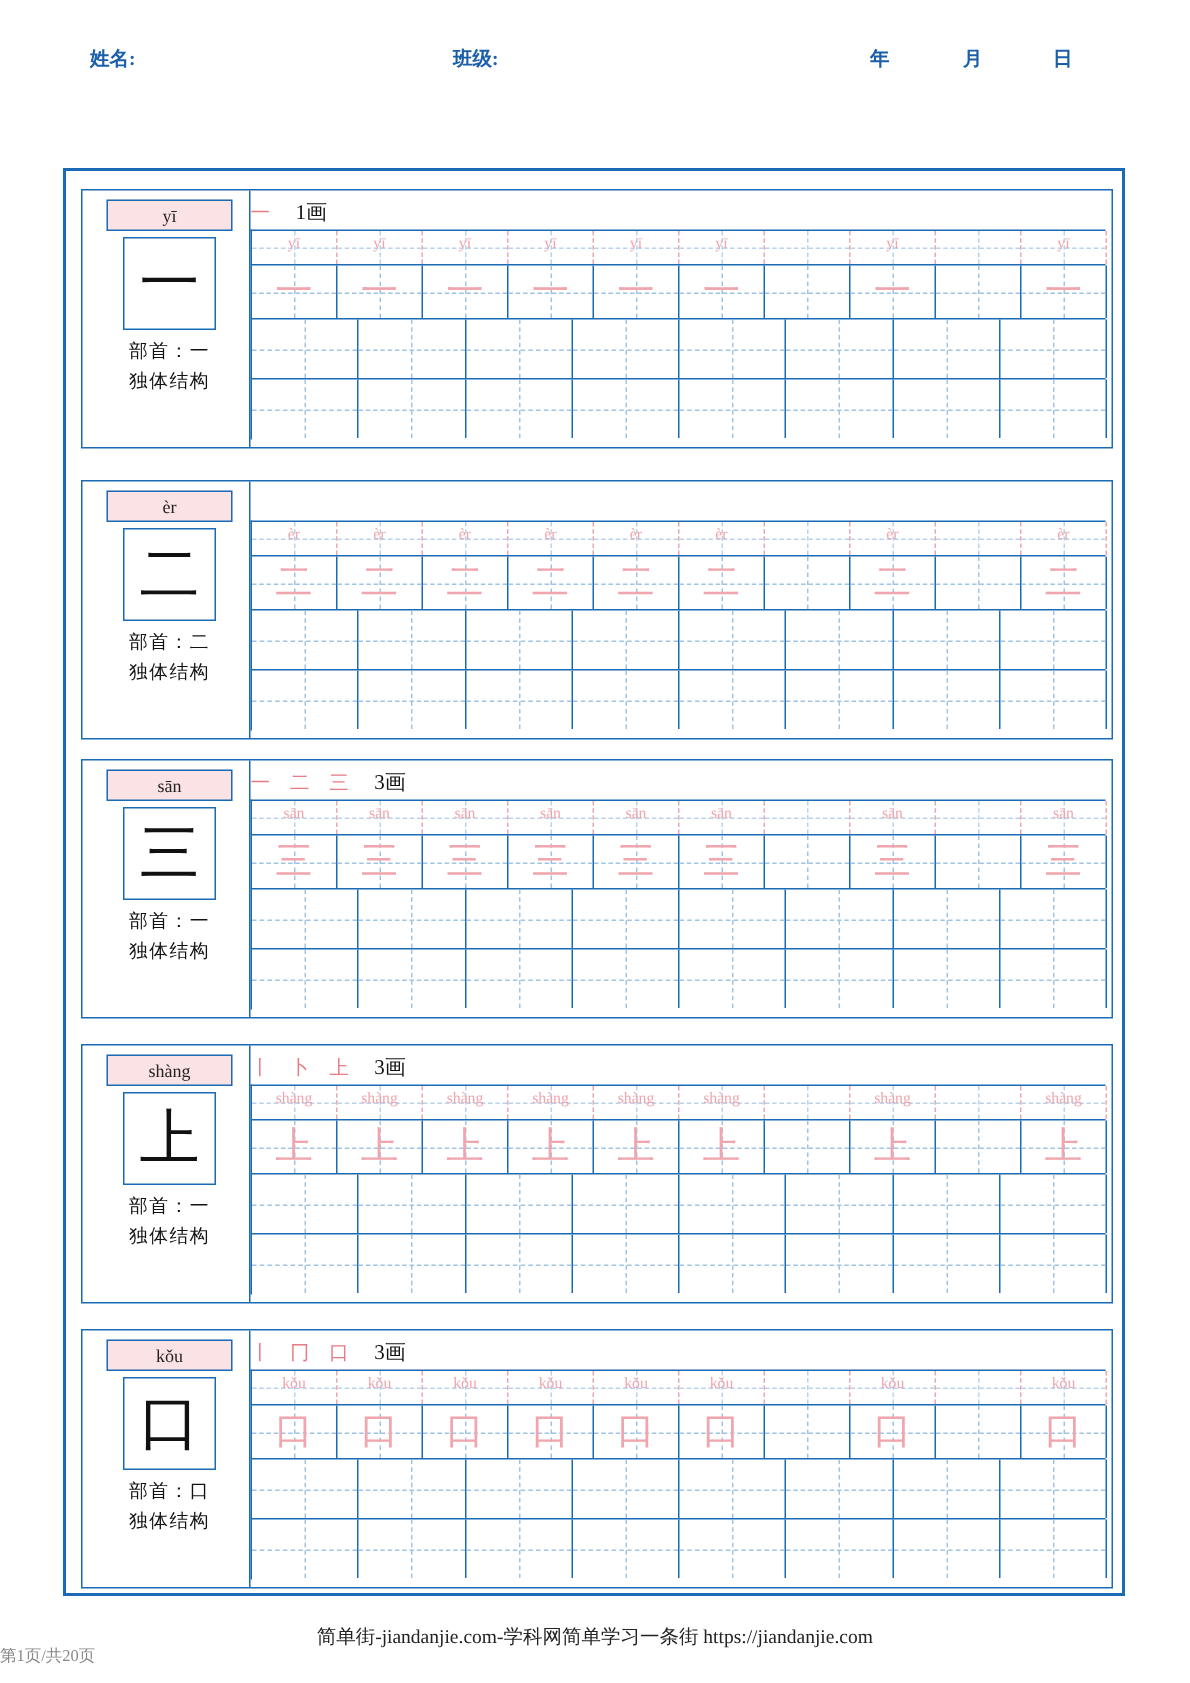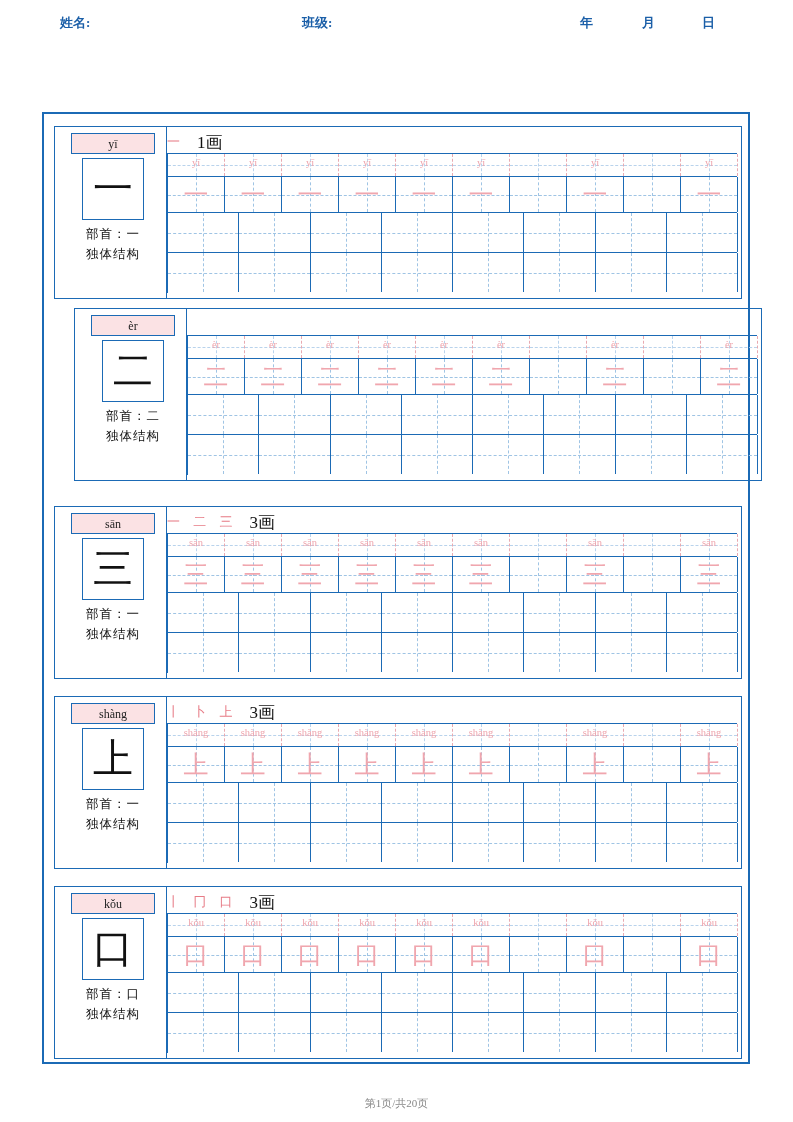--- a/index.html
+++ b/index.html
@@ -34,21 +34,21 @@
     margin: 14px 42px 0 42px;
     height: 22px;
     position: relative;
     font-size: 13px;
     color: #1b5fa8;
     font-family: "Liberation Serif", serif;
     font-weight: bold;
   }
   .meta-row span {
     position: absolute;
-    top: 0;
+    top: 16px;
   }
   .m-name { left: 18px; }
   .m-class { left: 260px; }
   .m-year { left: 538px; }
   .m-month { left: 600px; }
   .m-day { left: 660px; }
 
   .sheet {
     position: absolute;
     left: 42px;
@@ -126,21 +126,21 @@
     gap: 6px;
   }
   .stroke-seq {
     color: #e77b86;
     font-size: 13px;
     letter-spacing: 5px;
     font-family: "Liberation Serif", serif;
   }
   .stroke-count {
     color: #111;
-    font-size: 17px;
+    font-size: 14px;
     margin-left: 6px;
   }
 
   
   .grid-area {
     position: absolute;
     left: 112px;
     top: 26px;
     width: 570px;
     height: 140px;
@@ -227,21 +227,21 @@
     text-align: center;
     font-size: 13px;
     color: #222;
     font-family: "Liberation Serif", serif;
   }
   .footer2 {
     position: absolute;
     left: 0;
     top: 1082px;
     width: 100%;
-    text-align: center;
+    text-align: left;
     font-size: 11px;
     color: #888;
     font-family: "Liberation Serif", serif;
   }
 </style>
 </head>
 <body>
 
 <div class="page">
 
@@ -342,21 +342,21 @@
             <div class="cell" style="height: 39px; width: 71.25px;"></div>
             <div class="cell" style="height: 39px; width: 71.25px;"></div>
             <div class="cell" style="height: 39px; width: 71.25px;"></div>
             <div class="cell" style="height: 39px; width: 71.25px;"></div>
             <div class="cell" style="height: 39px; width: 71.25px;"></div>
             <div class="cell" style="height: 39px; width: 71.25px;"></div>
             <div class="cell" style="height: 39px; width: 71.25px;"></div>
           </div>
         </div>
       </div>
-      <div class="row" style="top: 194px; margin-left: 20px;">
+      <div class="row" style="top: 206px;">
         <div class="char-panel">
           <div class="pinyin-box">èr</div>
           <div class="big-char-box">二</div>
           <div class="radical">部首：二</div>
           <div class="structure">独体结构</div>
         </div>
         <div style="position: absolute; left: 111px; top: 0px; bottom: 0px; border-left: 1px solid rgb(27, 106, 181);"></div>
         <div class="grid-area">
           <div class="cellrow py-cell" style="top: 0px;">
             <div class="cell">
@@ -716,14 +716,15 @@
             <div class="cell" style="height: 39px; width: 71.25px;"></div>
             <div class="cell" style="height: 39px; width: 71.25px;"></div>
             <div class="cell" style="height: 39px; width: 71.25px;"></div>
             <div class="cell" style="height: 39px; width: 71.25px;"></div>
             <div class="cell" style="height: 39px; width: 71.25px;"></div>
           </div>
         </div>
       </div>
     </div>
 
+  <div class="footer">简单街-jiandanjie.com-学科网简单学习一条街 https://jiandanjie.com</div>
   <div class="footer2">第1页/共20页</div>
 </div>
 
 </body></html>

